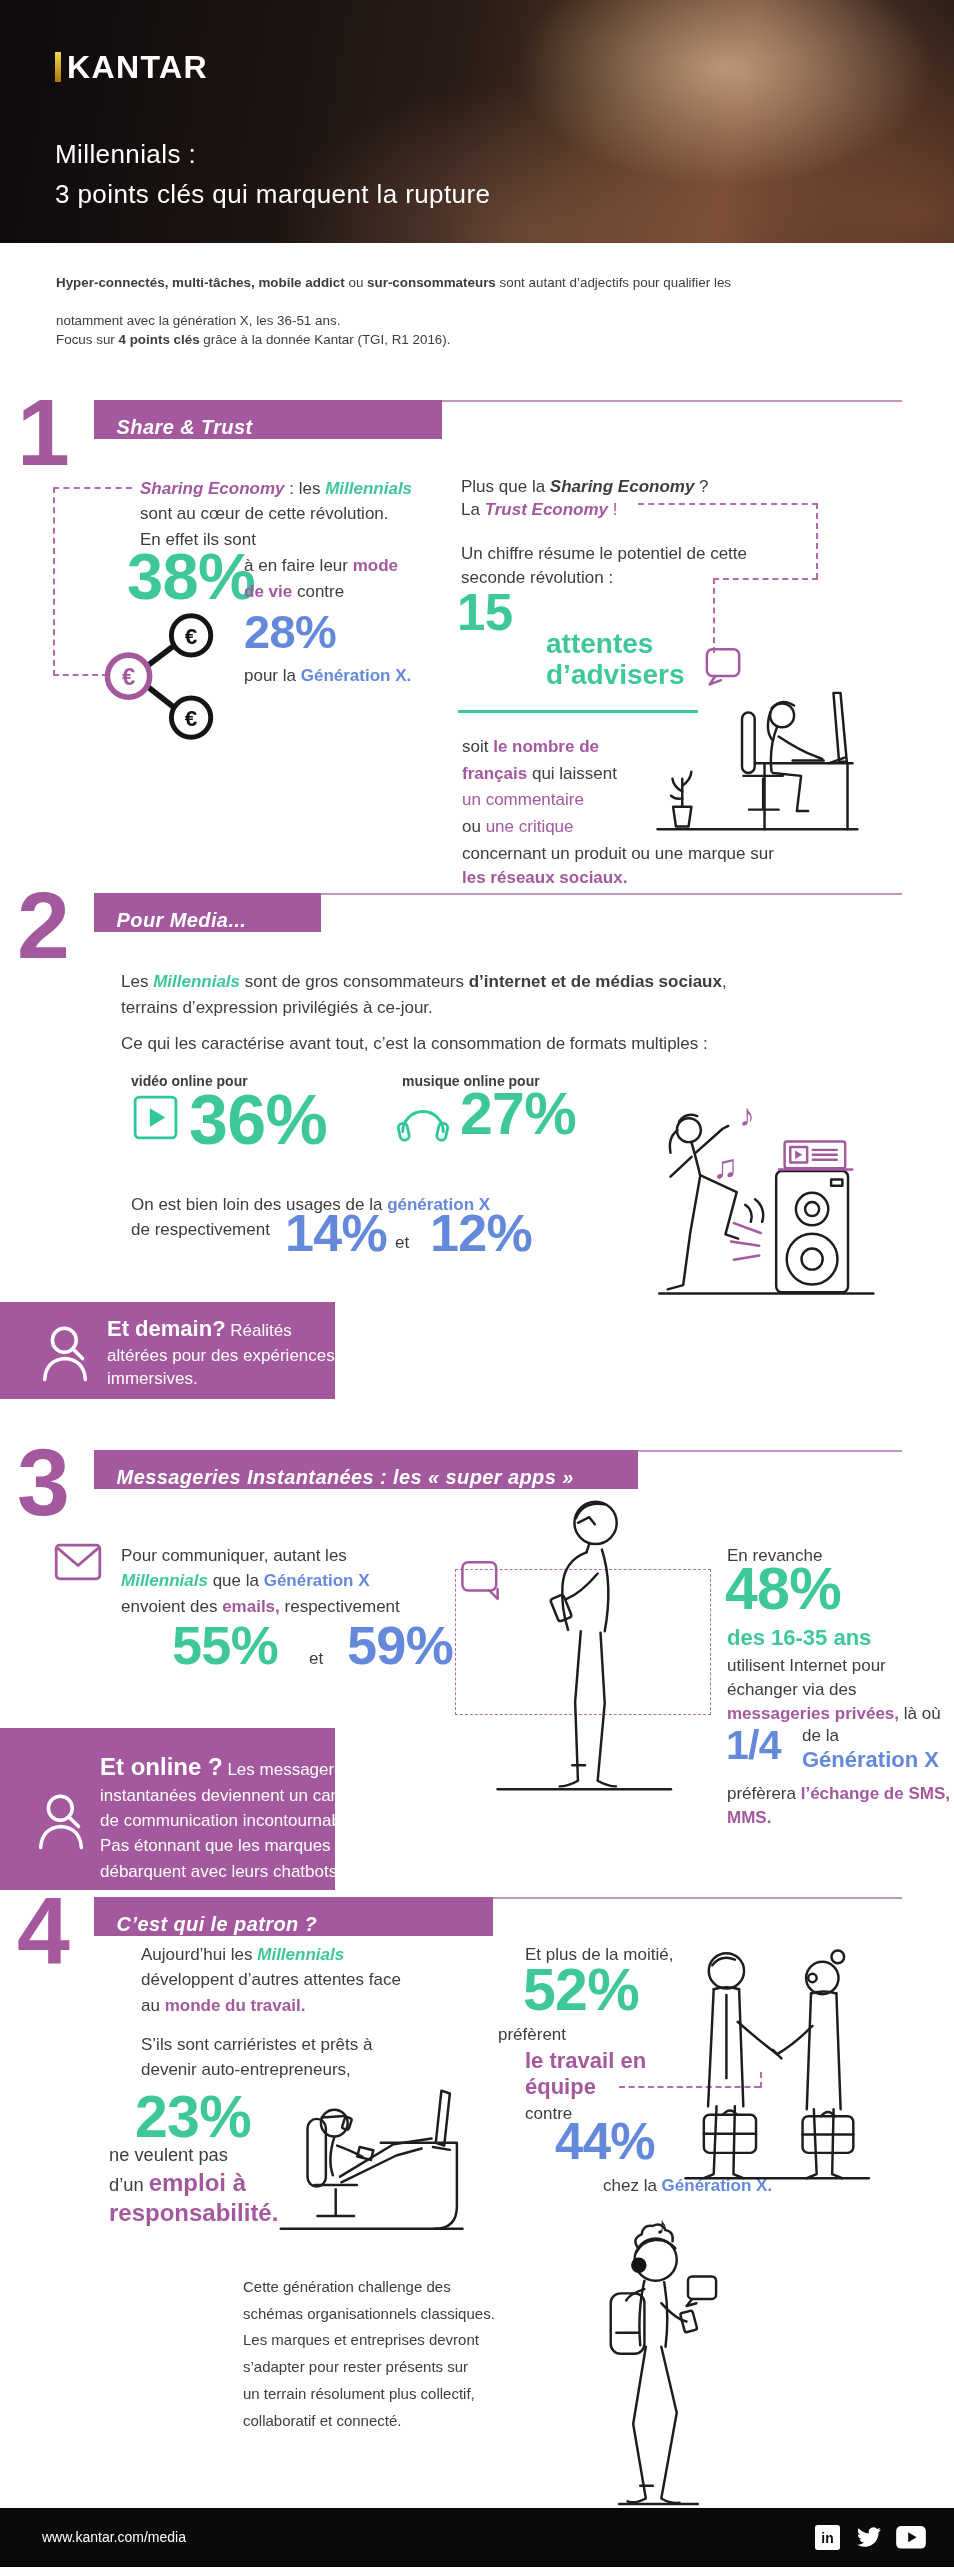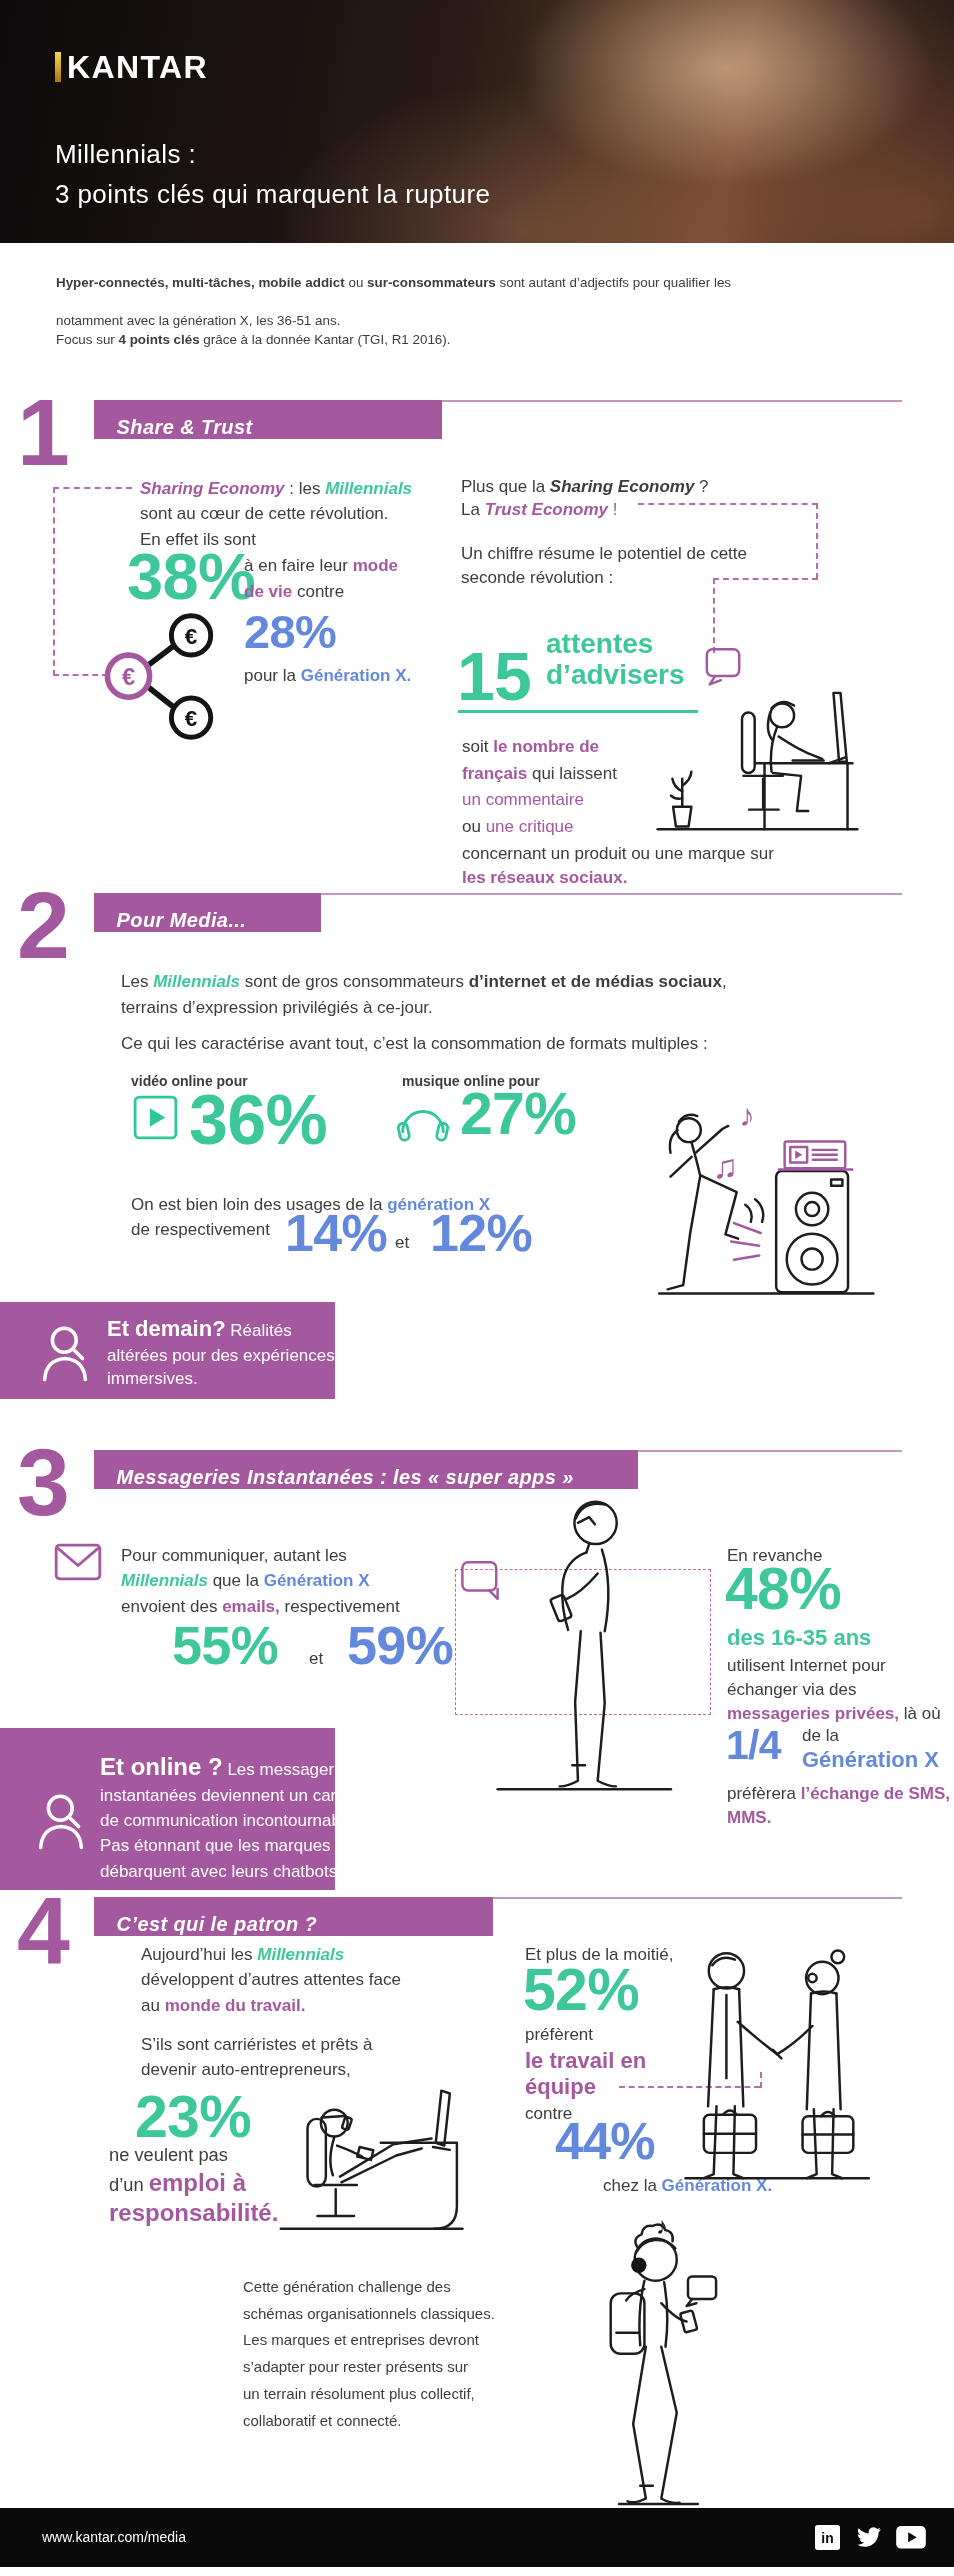--- a/index.html
+++ b/index.html
@@ -88,21 +88,21 @@
   <div class="abs line t24 dark" style="left:461px;top:499px"><span>La </span><span class="purple b i">Trust Economy</span><span class="purple"> !</span></div>
 
   <div class="abs dashh" style="left:638px;top:503px;width:180px"></div>
   <div class="abs dashv" style="left:816px;top:503px;height:76px"></div>
   <div class="abs dashh" style="left:713px;top:578px;width:105px"></div>
   <div class="abs dashv" style="left:713px;top:578px;height:75px"></div>
 
   <div class="abs line t22 dark" style="left:461px;top:543px">Un chiffre résume le potentiel de cette</div>
   <div class="abs line t22 dark" style="left:461px;top:567px">seconde révolution :</div>
 
-  <div class="abs bigpct teal" style="left:457px;top:642px;font-size:68px">15</div>
+  <div class="abs bigpct teal" style="left:457px;top:587px;font-size:51px">15</div>
   <div class="abs line teal b" style="left:546px;top:629px;font-size:28px;line-height:1.1">attentes</div>
   <div class="abs line teal b" style="left:546px;top:660px;font-size:28px;line-height:1.1">d’advisers</div>
   <div class="abs" style="left:458px;top:710px;width:240px;height:2.8px;background:#3ec79b"></div>
 
   <div class="abs line t24" style="left:462px;top:736px"><span class="dark">soit </span><span class="purple b">le nombre de</span></div>
   <div class="abs line t24" style="left:462px;top:763px"><span class="purple b">français</span><span class="dark"> qui laissent</span></div>
   <div class="abs line t24 purple" style="left:462px;top:789px">un commentaire</div>
   <div class="abs line t24" style="left:462px;top:816px"><span class="dark">ou </span><span class="purple">une critique</span></div>
   <div class="abs line t22 dark" style="left:462px;top:843px">concernant un produit ou une marque sur</div>
   <div class="abs line t22 purple b" style="left:462px;top:867px">les réseaux sociaux.</div>
@@ -297,21 +297,21 @@
     <line class="ln" x1="86" y1="158" x2="86" y2="194"></line>
     <line class="ln" x1="60" y1="196" x2="112" y2="196"></line>
     <path class="ln" d="M92,140 L168,94 L208,88 l14,-2"></path>
     <path class="ln" d="M94,148 L172,110 L208,100"></path>
     <path class="ln" d="M88,96 q22,8 36,16"></path>
     <rect class="ln" x="118" y="100" width="20" height="14" transform="rotate(14 128 107)"></rect>
   </svg>
 
   <div class="abs line t22 dark" style="left:525px;top:1944px">Et plus de la moitié,</div>
   <div class="abs bigpct teal" style="left:523px;top:1961px;font-size:59px">52%</div>
-  <div class="abs line t22 dark" style="left:525px;top:2024px">préfèrent</div>
+  <div class="abs line t22 dark" style="left:498px;top:2024px">préfèrent</div>
   <div class="abs line t31 purple b" style="left:525px;top:2047px">le travail en</div>
   <div class="abs line t31 purple b" style="left:525px;top:2073px">équipe</div>
   <div class="abs dashh" style="left:619px;top:2086px;width:141px"></div>
   <div class="abs dashv" style="left:760px;top:2072px;height:15.5px"></div>
   <div class="abs line t22 dark" style="left:525px;top:2103px">contre</div>
   <div class="abs bigpct blue" style="left:555px;top:2116px;font-size:51px">44%</div>
   <div class="abs line t22" style="left:603px;top:2175px"><span class="dark">chez la </span><span class="blue b">Génération X.</span></div>
 
   <svg class="abs" style="left:670px;top:1937px" width="208" height="247" viewBox="0 0 295 350">
     <line class="ln" x1="22" y1="342" x2="282" y2="342"></line>

